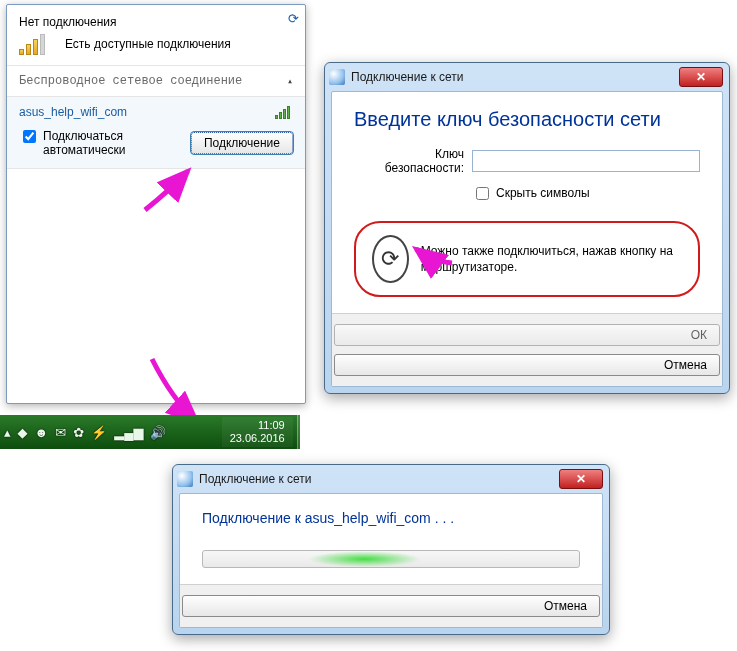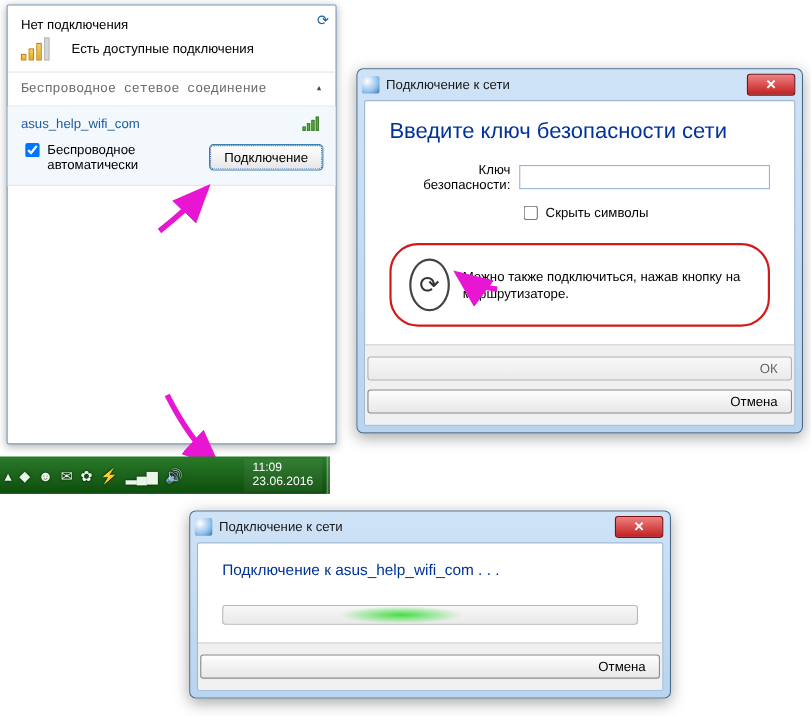--- a/index.html
+++ b/index.html
@@ -117,21 +117,21 @@
     width:300px; height:34px;
     background: linear-gradient(#2a7a2a,#0d4d0d);
     display:flex; align-items:center;
     color:#fff;
   }
   .tray { margin-left:auto; display:flex; align-items:center; gap:7px; padding:0 4px }
   .tray-icon { font-size:13px; color:#e9f7e9; text-shadow:0 0 2px #000 }
   .clock {
     background: rgba(255,255,255,.05);
     padding: 2px 8px;
-    text-align:left; line-height:1.15;
+    text-align:right; line-height:1.15;
     font-size:11px;
     margin-left:48px;
   }
   .showdesktop { width:10px; height:34px; background:rgba(255,255,255,.15); border-left:1px solid rgba(255,255,255,.3) }
 
   
   .dialog {
     position:absolute;
     border: 1px solid #4a6a8a;
     border-radius: 6px;
@@ -234,21 +234,21 @@
       <span class="s1"></span>
         <span class="s2"></span>
         <span class="s3"></span>
         <span class="s4"></span>
     </span>
   </div>
 
   <div class="connect-row">
     <label class="auto-lbl">
       <input type="checkbox" checked="" style="">
-      <span style="white-space:pre-line">Беспроводное
+      <span style="white-space:pre-line">Подключаться
 автоматически</span>
     </label>
     <button class="btn btn-focus">Подключение</button>
   </div>
 
 </div>
 
 <div class="arrow" style="left:140px;top:165px">
   <svg width="60" height="50">
       <defs>

